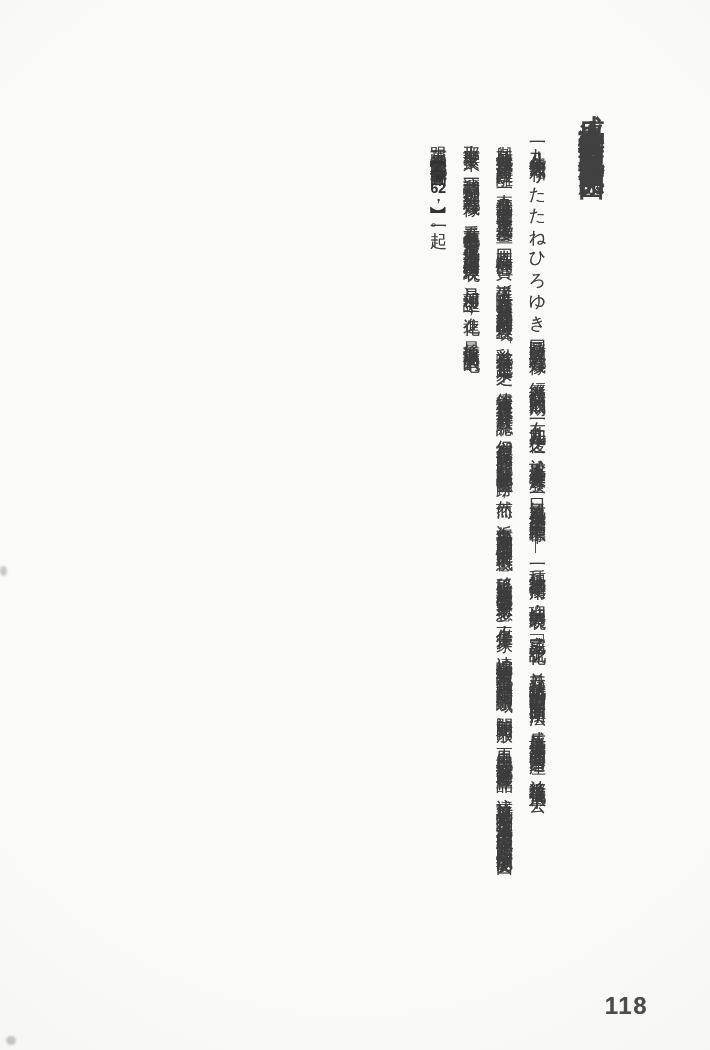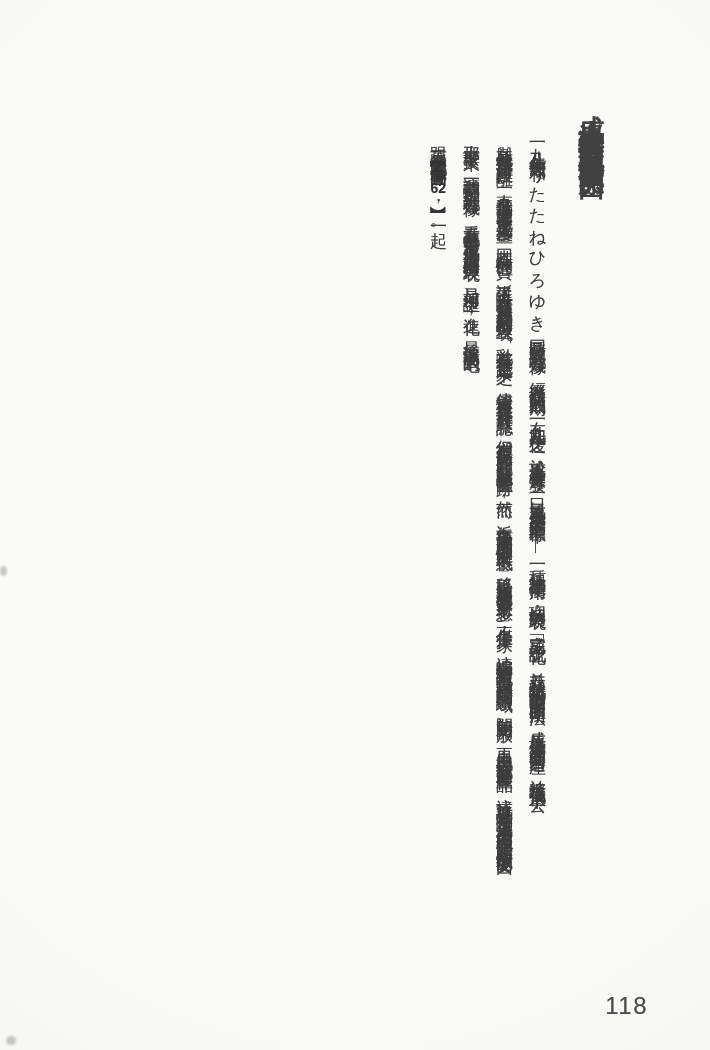--- a/index.html
+++ b/index.html
@@ -66,21 +66,21 @@
     font-family: "Liberation Sans", sans-serif;
     font-size: 14px;
     font-weight: bold;
   }
   .page-number {
     position: absolute;
     right: 62px;
     bottom: 30px;
     font-family: "Liberation Sans", sans-serif;
     font-size: 24px;
-    font-weight: 400;
+    font-weight: 700;
     letter-spacing: 1.5px;
     color: #4c4c4c;
     text-shadow: 0 0 .5px rgba(70,70,70,.5);
   }
 </style>
 </head>
 <body>
 
 <div class="page">
 

